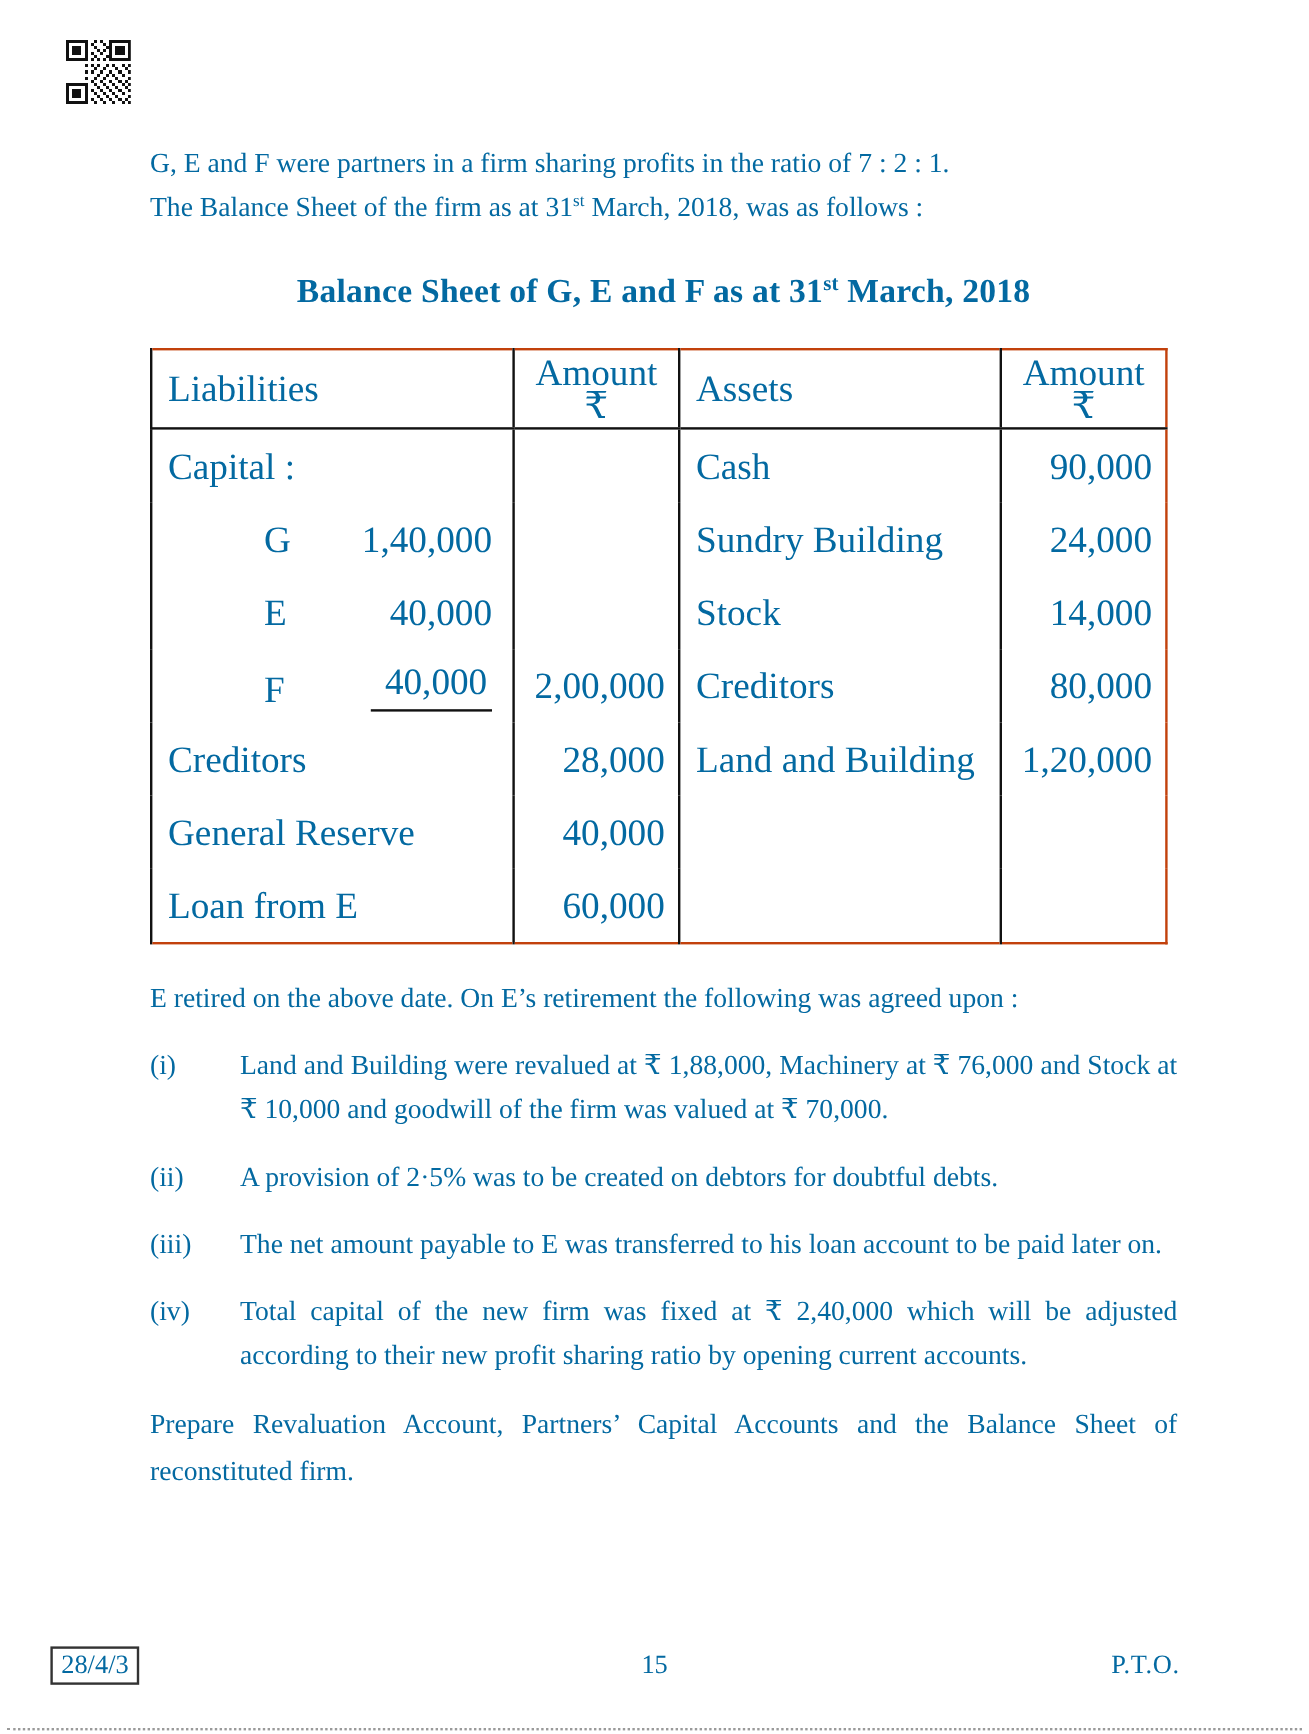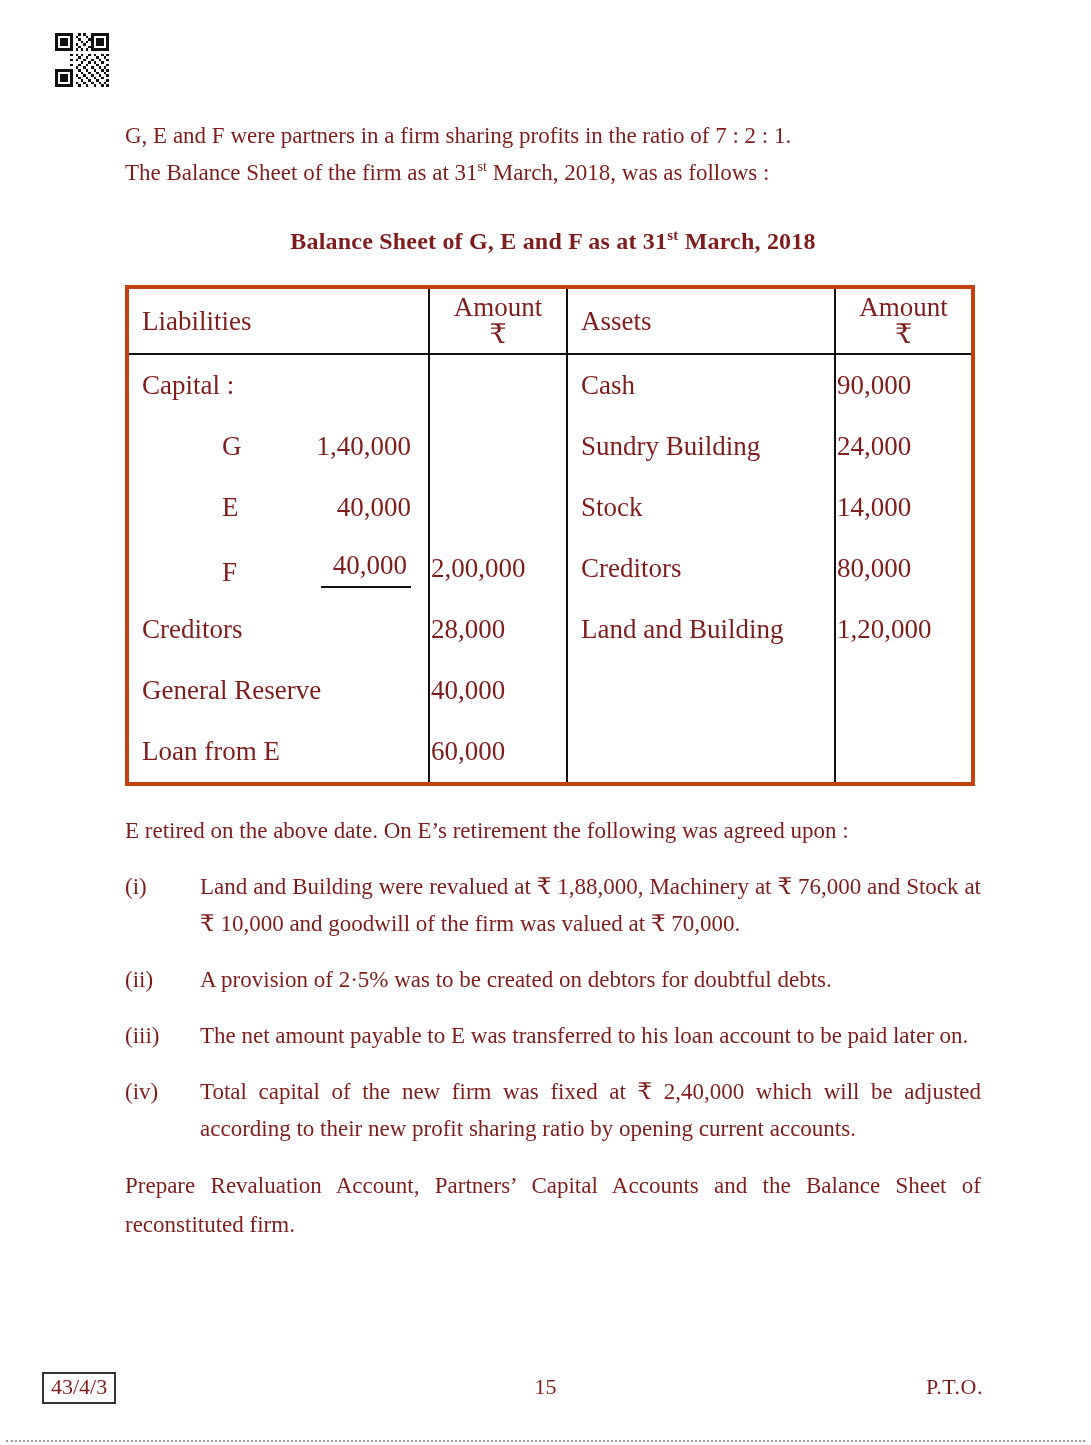--- a/index.html
+++ b/index.html
@@ -1,52 +1,52 @@
 <!DOCTYPE html>
 <html><head>
 <meta charset="utf-8">
 <style>
   html,body { margin:0; padding:0; background:#e8e8e8; }
   .page {
     position:relative;
     width:1091px; height:1445px;
     background:#ffffff;
     font-family:"Liberation Serif","DejaVu Serif",serif;
-    color:#7f1d1d;
+    color:#0369a1;
     margin:0 auto;
     overflow:hidden;
   }
   .qr { position:absolute; left:55px; top:33px; width:54px; height:54px; }
   .content { position:absolute; left:125px; top:94px; width:856px; font-size:23px; }
 
   .intro .line { display:block; line-height:37px; }
   sup { font-size:62%; vertical-align:super; line-height:0; }
 
-  .bs-title { text-align:center; font-size:24px; font-weight:bold; margin:37px 0 0 0; letter-spacing:0.2px; }
+  .bs-title { text-align:center; font-size:28px; font-weight:bold; margin:37px 0 0 0; letter-spacing:0.2px; }
 
   table.bs {
     margin-top:30px;
     border-collapse:collapse;
     width:846px;
     table-layout:fixed;
-    border:4px solid #c2410c;
-    font-size:27px;
+    border:2px solid #c2410c;
+    font-size:31px;
   }
   table.bs col.c1 { width:302px; }
   table.bs col.c2 { width:138px; }
   table.bs col.c3 { width:268px; }
   table.bs col.c4 { width:138px; }
   table.bs th, table.bs td { border-left:2px solid #111; font-weight:normal; }
   table.bs thead th { height:62px; border-bottom:2px solid #111; vertical-align:middle; }
   table.bs tbody td { height:59px; vertical-align:middle; }
   .liab-h, .asset-h { text-align:left; padding-left:13px; }
   .amt-h { text-align:center; }
   .amt-h span { display:block; line-height:27px; }
   td.liab, td.asset { text-align:left; padding-left:13px; }
-  td.amt { padding-right:11px; }
+  td.amt { text-align:right; padding-right:11px; }
   .prow { display:flex; justify-content:space-between; align-items:flex-end; padding:0 16px 0 80px; }
   .pv.sumline { border-bottom:2px solid #111; padding:0 4px 5px 12px; }
   tr.total td { border-top:2px solid #111; height:55px; }
   tr.total td.amt { position:relative; }
   tr.total td.amt::after {
     content:""; position:absolute; left:-2px; right:-2px; bottom:-9px;
     border-top:2px solid #111;
   }
 
   .retired { margin:26px 0 0 0; line-height:37px; text-align:justify; }
@@ -276,20 +276,20 @@
         <span class="num">(iv)</span>
         <span class="txt">Total capital of the new firm was fixed at ₹ 2,40,000 which will be adjusted according to their new profit sharing ratio by opening current accounts.</span>
       </div>
     </div>
 
     <p class="closing">Prepare Revaluation Account, Partners’ Capital Accounts and the Balance Sheet of reconstituted firm.</p>
 
   </div>
 
   <div class="footer">
-    <span class="paper-code">43/4/3</span>
+    <span class="paper-code">28/4/3</span>
     <span class="page-num">15</span>
     <span class="pto">P.T.O.</span>
   </div>
 
   <div class="scan-line"></div>
 
 </div>
 
 </body></html>

